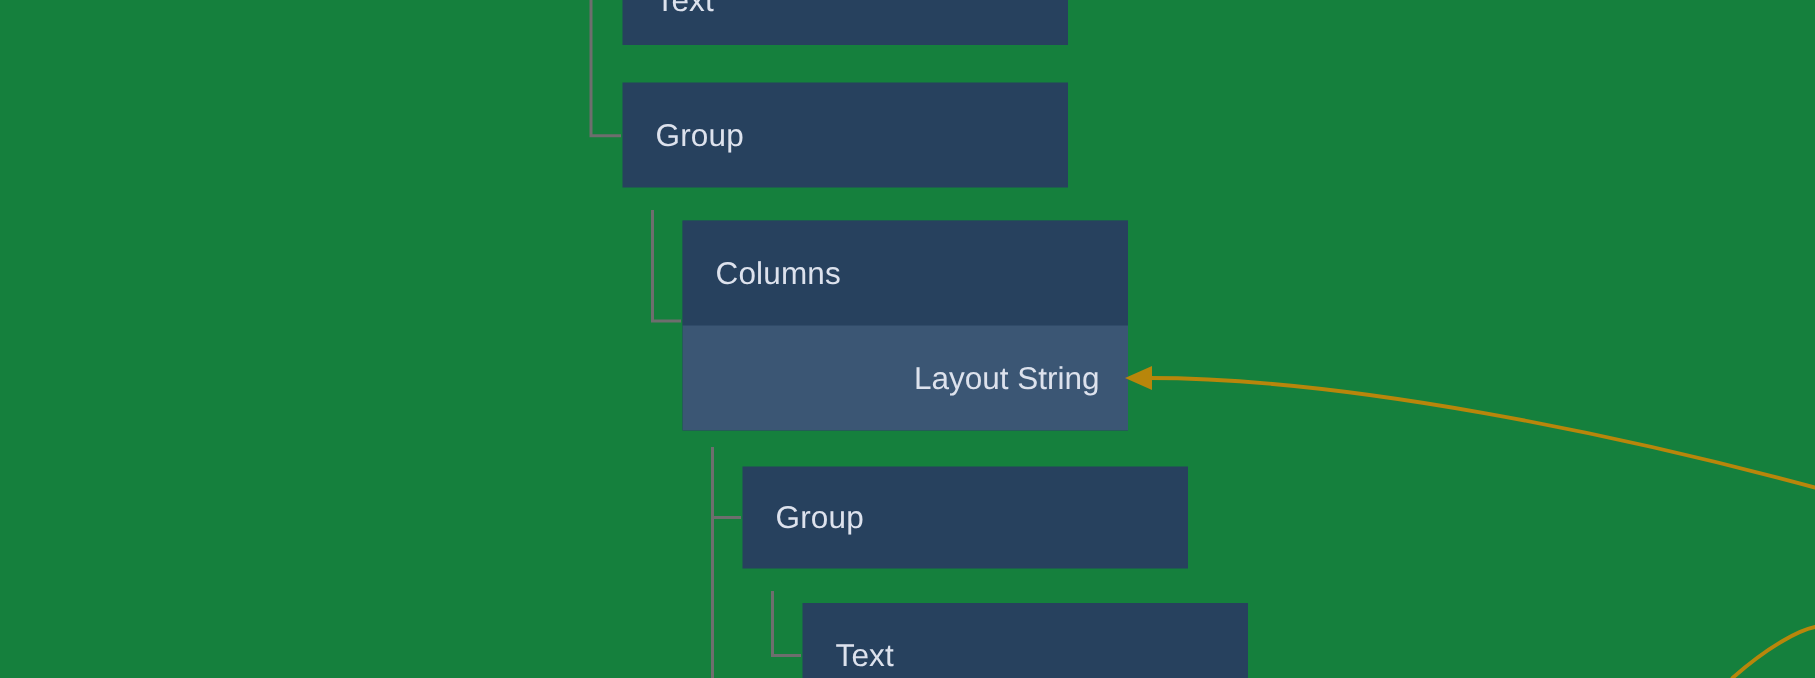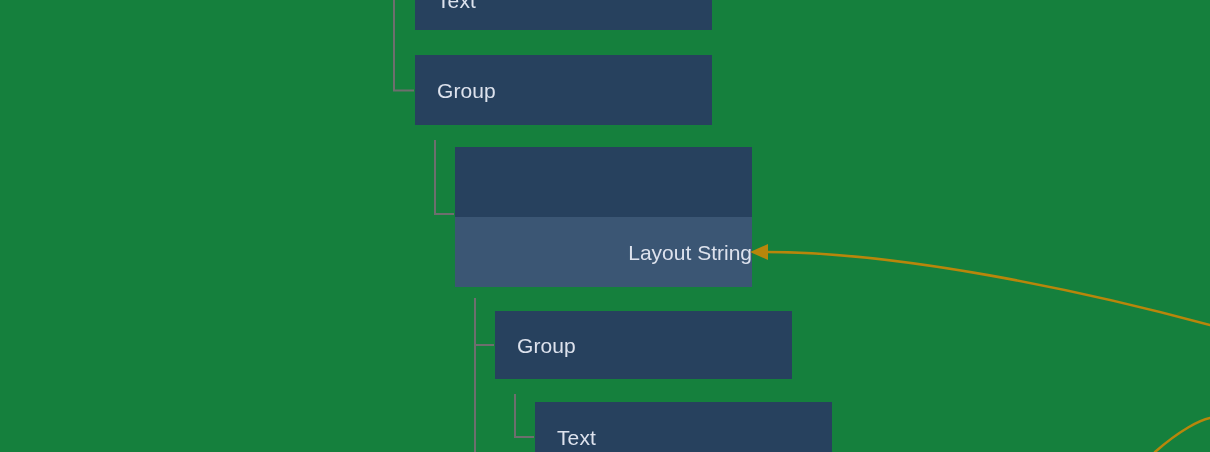--- a/index.html
+++ b/index.html
@@ -100,21 +100,24 @@
   </svg>
 
   <div id="nodes-layer">
       <div class="node" style="left: 415px; top: -42px; width: 297px; height: 72px; background: rgb(39, 65, 94); padding-left: 22px; align-items: flex-end; padding-bottom: 19px;">
         <span class="node-label" style="color: rgb(221, 226, 237);">Text</span>
       </div>
       <div class="node" style="left: 415px; top: 55px; width: 297px; height: 70px; background: rgb(39, 65, 94); padding-left: 22px;">
         <span class="node-label" style="color: rgb(221, 226, 237);">Group</span>
       </div>
       <div class="node" style="left: 455px; top: 147px; width: 297px; height: 140px; background: rgb(39, 65, 94);">
-        <div class="node-slot" style="top: 70px; height: 70px; background: rgb(59, 86, 116); ">
+        <div class="node-header" style="height: 70px; background: rgb(39, 65, 94); padding-left: 22px;">
+          <span class="node-label" style="color: rgb(221, 226, 237);">Columns</span>
+        </div>
+        <div class="node-slot" style="top: 70px; height: 70px; background: rgb(59, 86, 116); padding-right: 19px;">
           <span class="slot-label" style="color: rgb(221, 226, 237);">Layout String</span>
         </div>
       </div>
       <div class="node" style="left: 495px; top: 311px; width: 297px; height: 68px; background: rgb(39, 65, 94); padding-left: 22px;">
         <span class="node-label" style="color: rgb(221, 226, 237);">Group</span>
       </div>
       <div class="node" style="left: 535px; top: 402px; width: 297px; height: 70px; background: rgb(39, 65, 94); padding-left: 22px;">
         <span class="node-label" style="color: rgb(221, 226, 237);">Text</span>
       </div>
     </div>

